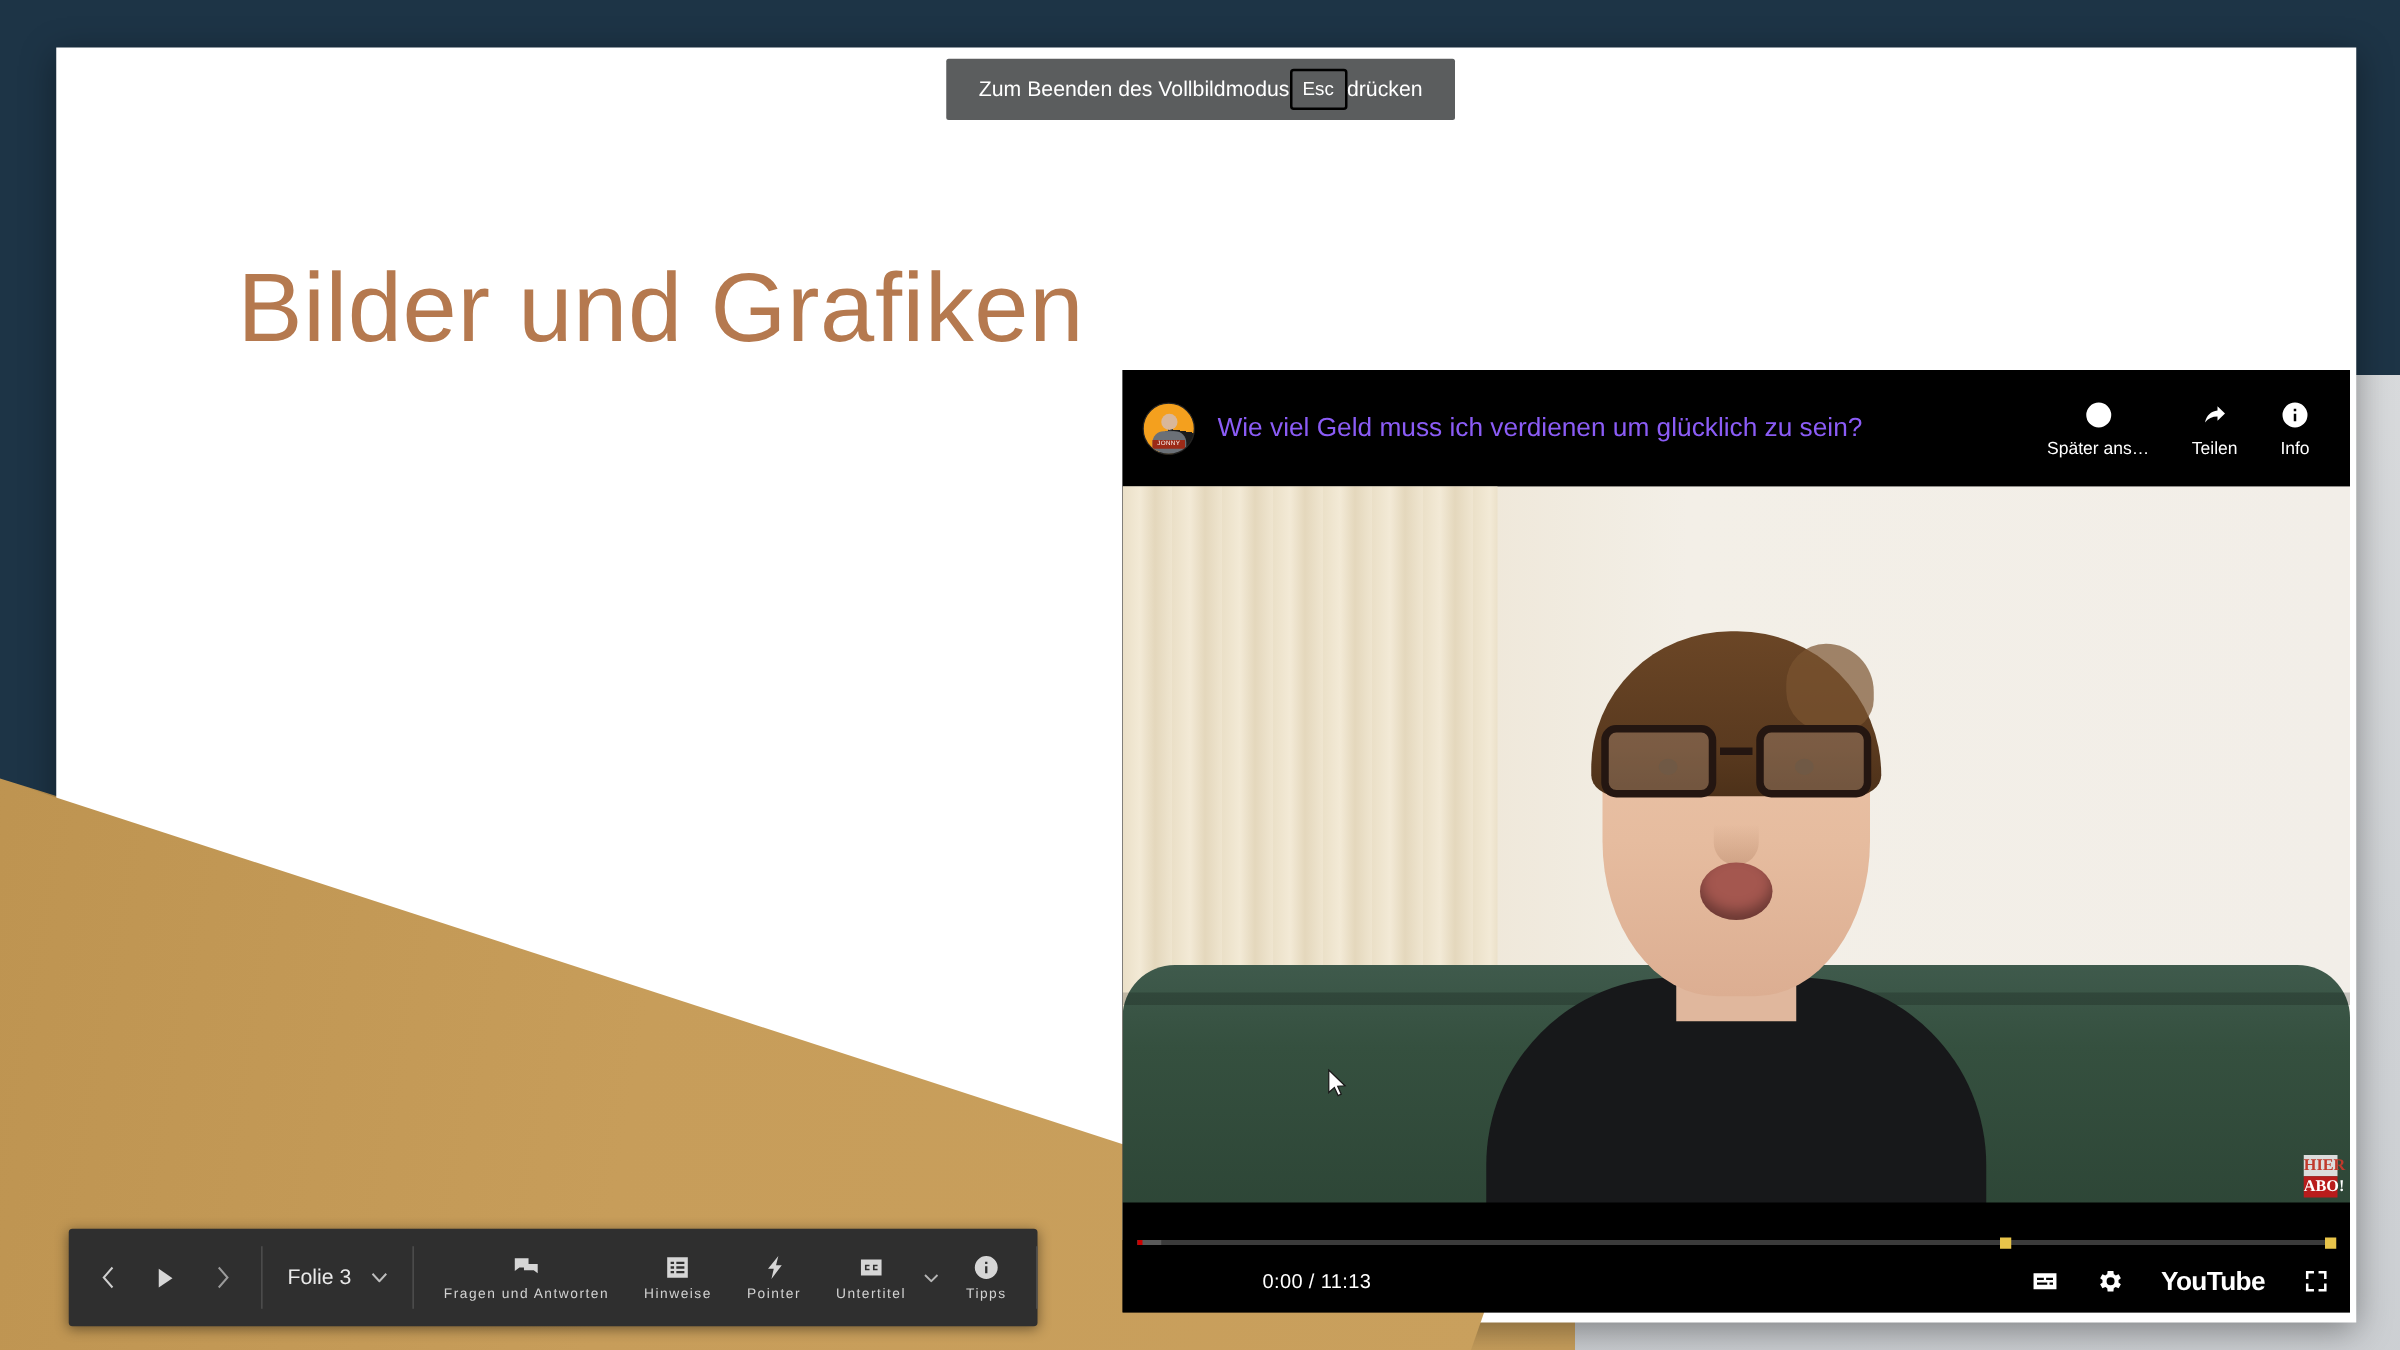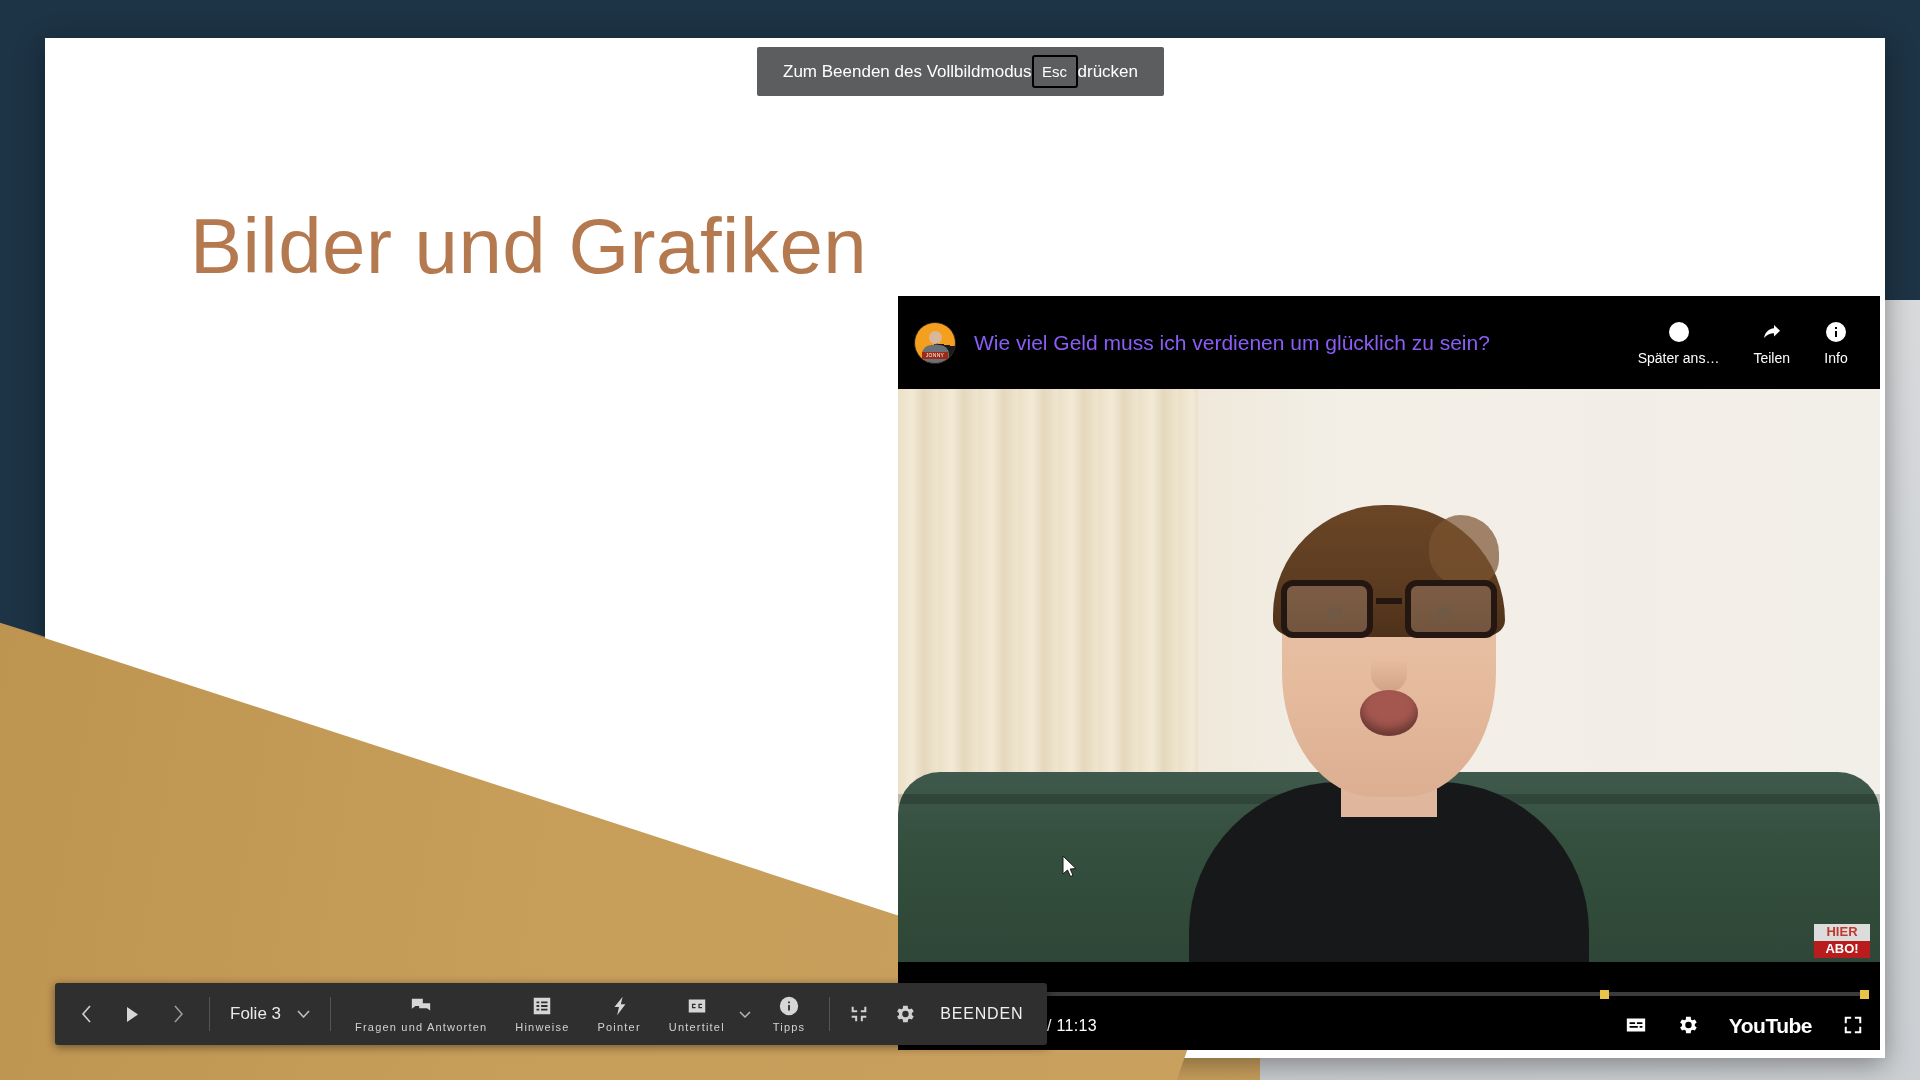--- a/index.html
+++ b/index.html
@@ -310,26 +310,27 @@
   }
   .v-letterbox-top, .v-letterbox-bottom {
     position: absolute; left: 0; width: 100%; height: 22px; background: #000;
   }
   .v-letterbox-bottom { bottom: 0; height: 30px; }
 
   #abo-badge {
     position: absolute;
     right: 10px;
     bottom: 34px;
-    width: 56px;
+    width: 27px;
     font-size: 13px;
     font-weight: bold;
     text-align: center;
     line-height: 1.15;
     z-index: 4;
+    font-family: Liberation Serif, serif;
   }
   #abo-badge .hier {
     background: #dcdcdc; color: #c0392b; padding: 1px 0;
   }
   #abo-badge .abo {
     background: #b91c1c; color: #fff; padding: 1px 0;
   }
 
   #cursor-arrow {
     position: absolute;
@@ -396,21 +397,21 @@
     letter-spacing: -.5px;
     color: #fff;
     font-family: "Liberation Sans", sans-serif;
   }
 
   
   #pres-toolbar {
     position: absolute;
     left: 55px;
     top: 983px;
-    height: 62px;
+    height: 78px;
     background: #2f2f2f;
     border-radius: 3px;
     display: flex;
     align-items: stretch;
     z-index: 50;
     box-shadow: 0 2px 10px rgba(0,0,0,.45);
     color: #e8e8e8;
   }
   .tb-group {
     display: flex;
@@ -664,24 +665,15 @@
       <div class="tb-item">
         <svg class="ico" viewBox="0 0 24 24" fill="#d6d6d6">
           <path d="M12 2a10 10 0 1 0 0 20 10 10 0 0 0 0-20zm1 15h-2v-6h2v6zm0-8h-2V7h2v2z"></path>
         </svg>
         <span class="lbl">Tipps</span>
       </div>
     </div>
 
     <div class="tb-divider"></div>
 
-    <div class="tb-right">
-      <svg class="tb-plain-ico" viewBox="0 0 24 24" fill="#d0d0d0">
-        <path d="M4 4h2.2v3.8H10V10H4V4zm16 0v6h-6V7.8h3.8V4H20zM4 14h6v6H7.8v-3.8H4V14zm10 0h6v2.2h-3.8V20H14v-6z"></path>
-      </svg>
-      <svg class="tb-plain-ico" viewBox="0 0 24 24" fill="#d0d0d0">
-        <path d="M19.4 13a7.8 7.8 0 0 0 0-2l2.1-1.6-2-3.5-2.5 1a7.6 7.6 0 0 0-1.7-1L15 3H9.9l-.3 2.9c-.6.3-1.2.6-1.7 1l-2.5-1-2 3.5L5.5 11a7.8 7.8 0 0 0 0 2l-2.1 1.6 2 3.5 2.5-1c.5.4 1.1.7 1.7 1l.3 2.9H15l.3-2.9c.6-.3 1.2-.6 1.7-1l2.5 1 2-3.5-2.1-1.6zM12.5 15.5a3.5 3.5 0 1 1 0-7 3.5 3.5 0 0 1 0 7z"></path>
-      </svg>
-      <span id="tb-beenden">BEENDEN</span>
-    </div>
   </div>
 
 </div>
 
 </body></html>

